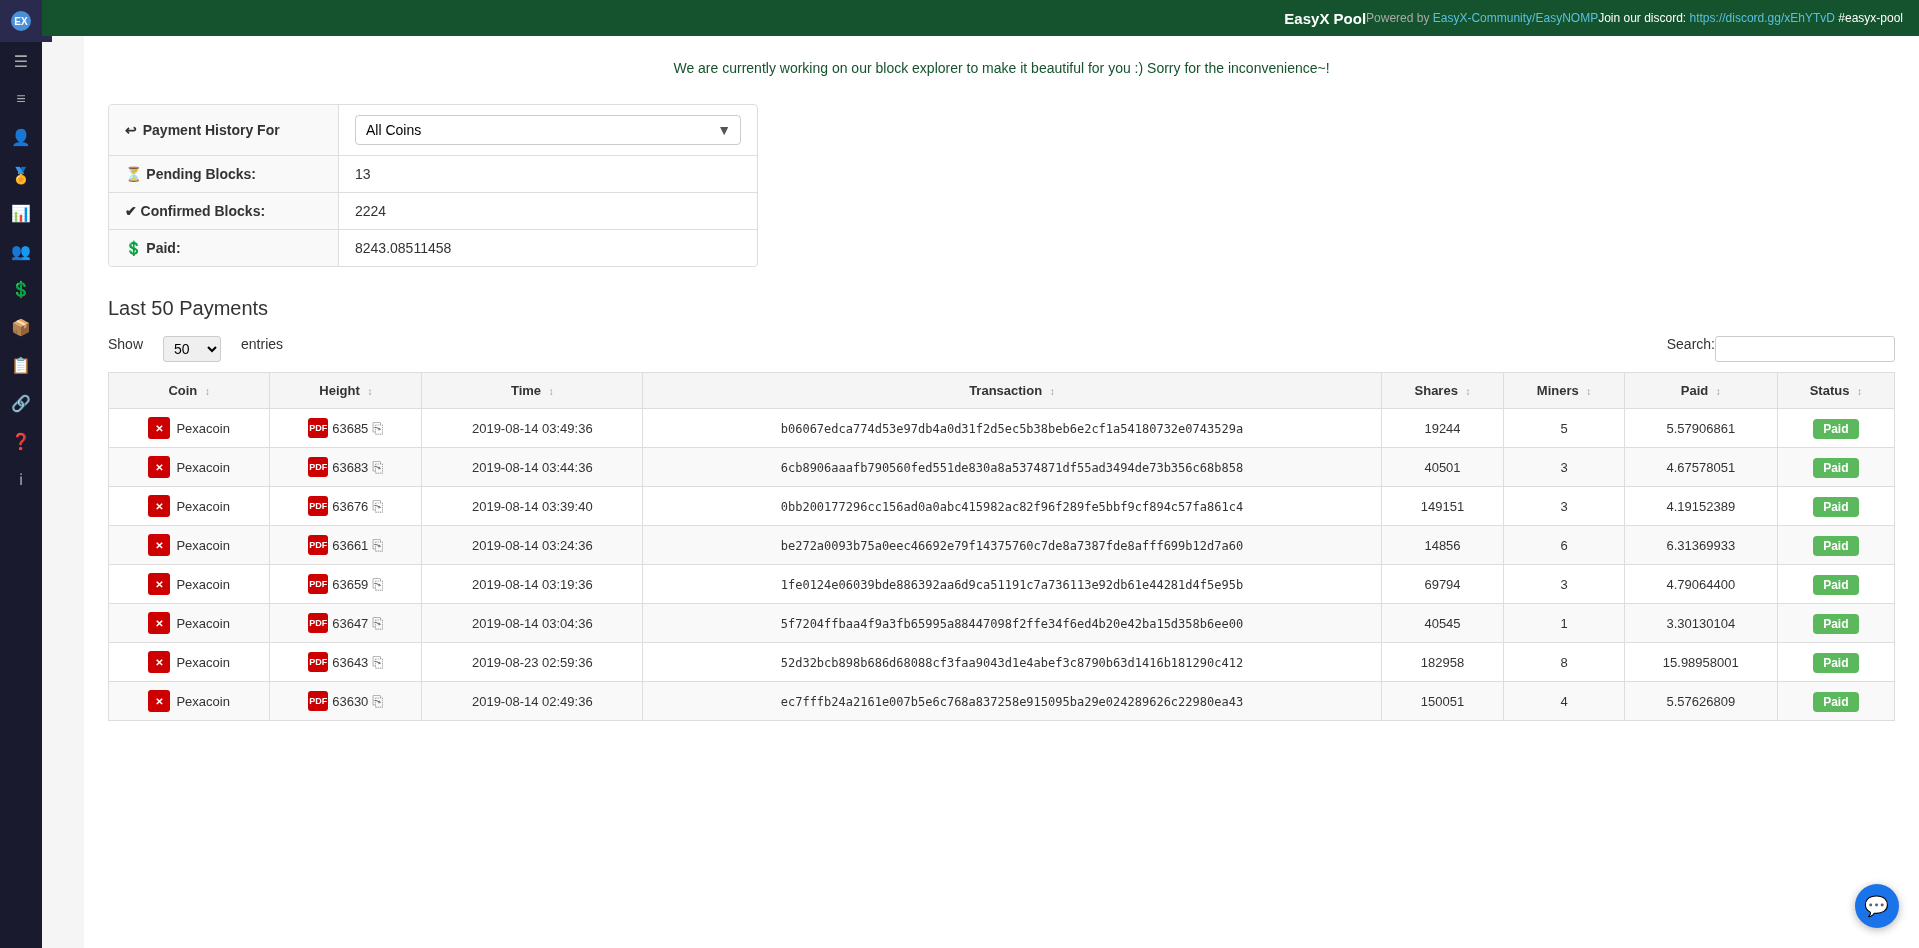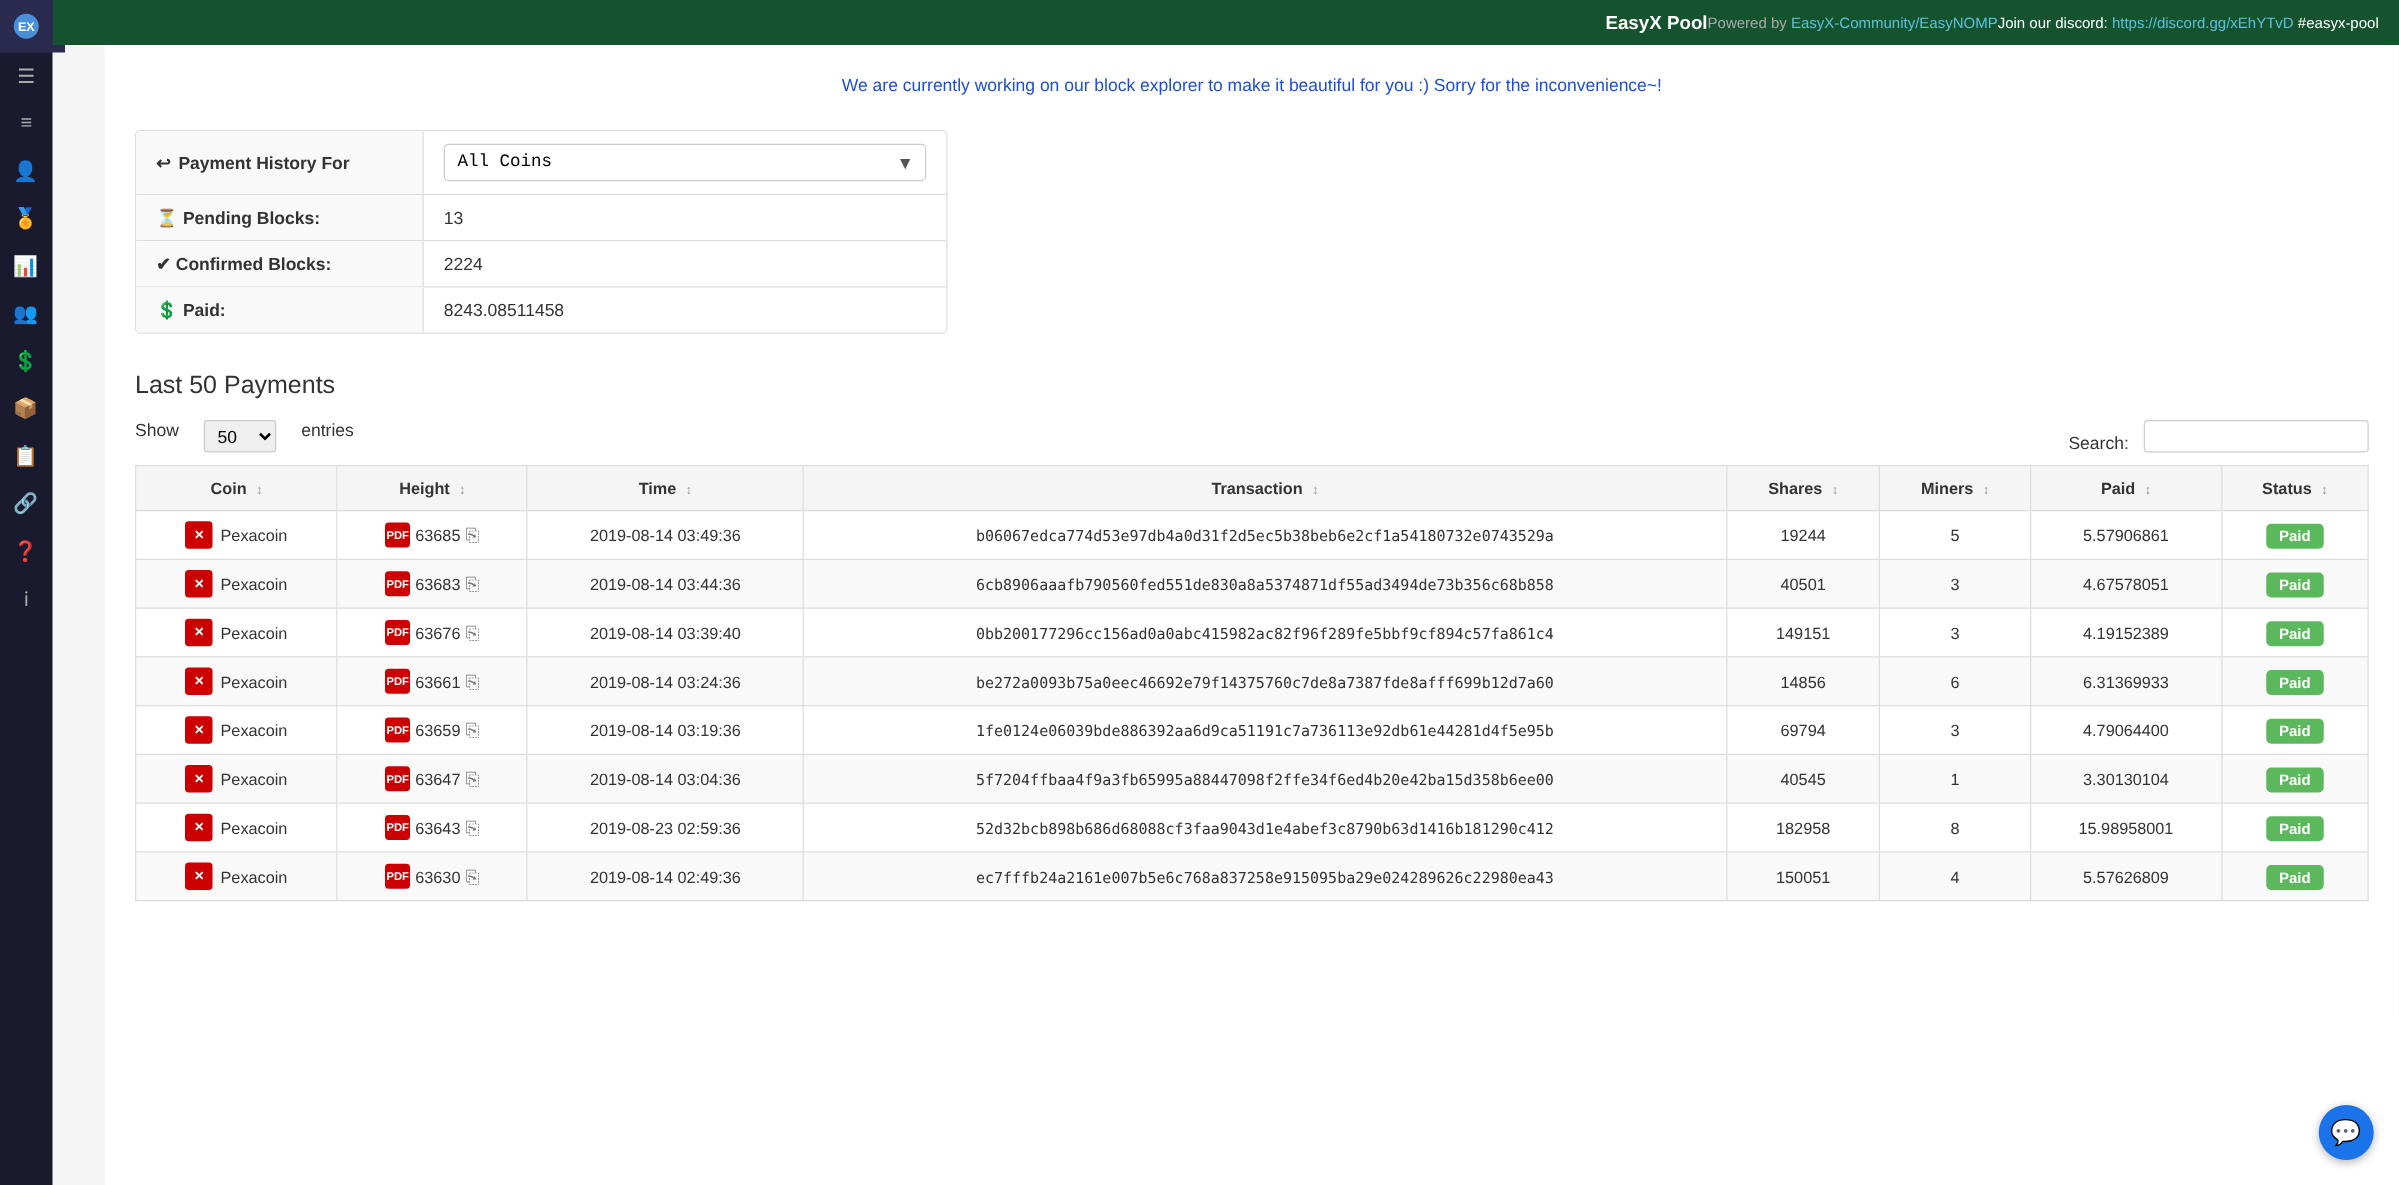--- a/index.html
+++ b/index.html
@@ -78,21 +78,21 @@
       margin-left: 42px;
       margin-top: 36px;
       flex: 1;
       padding: 16px 24px;
       background: #fff;
     }
 
     
     .notice-banner {
       text-align: center;
-      color: #1d4ed8;
+      color: #14532d;
       font-size: 14px;
       margin-bottom: 20px;
       padding: 8px;
     }
 
     
     .summary-table {
       border: 1px solid #ddd;
       border-radius: 4px;
       max-width: 650px;
@@ -124,21 +124,20 @@
     
     .dropdown-select {
       width: 100%;
       padding: 6px 10px;
       border: 1px solid #ccc;
       border-radius: 4px;
       background: #fff;
       font-size: 14px;
       cursor: pointer;
       appearance: none;
-      font-family: Liberation Mono, monospace;
       -webkit-appearance: none;
     }
     .dropdown-wrapper {
       position: relative;
       flex: 1;
     }
     .dropdown-arrow {
       position: absolute;
       right: 10px;
       top: 50%;
@@ -170,22 +169,22 @@
       font-size: 14px;
     }
     .show-entries select {
       padding: 3px 6px;
       border: 1px solid #ccc;
       border-radius: 3px;
       font-size: 14px;
     }
     .search-area {
       display: flex;
-      align-items: flex-end;
-      gap: 12px;
+      align-items: flex-start;
+      gap: 0;
     }
     .search-area input {
       border: 1px solid #ccc;
       border-radius: 3px;
       padding: 4px 8px;
       font-size: 14px;
       width: 180px;
     }
 
     

